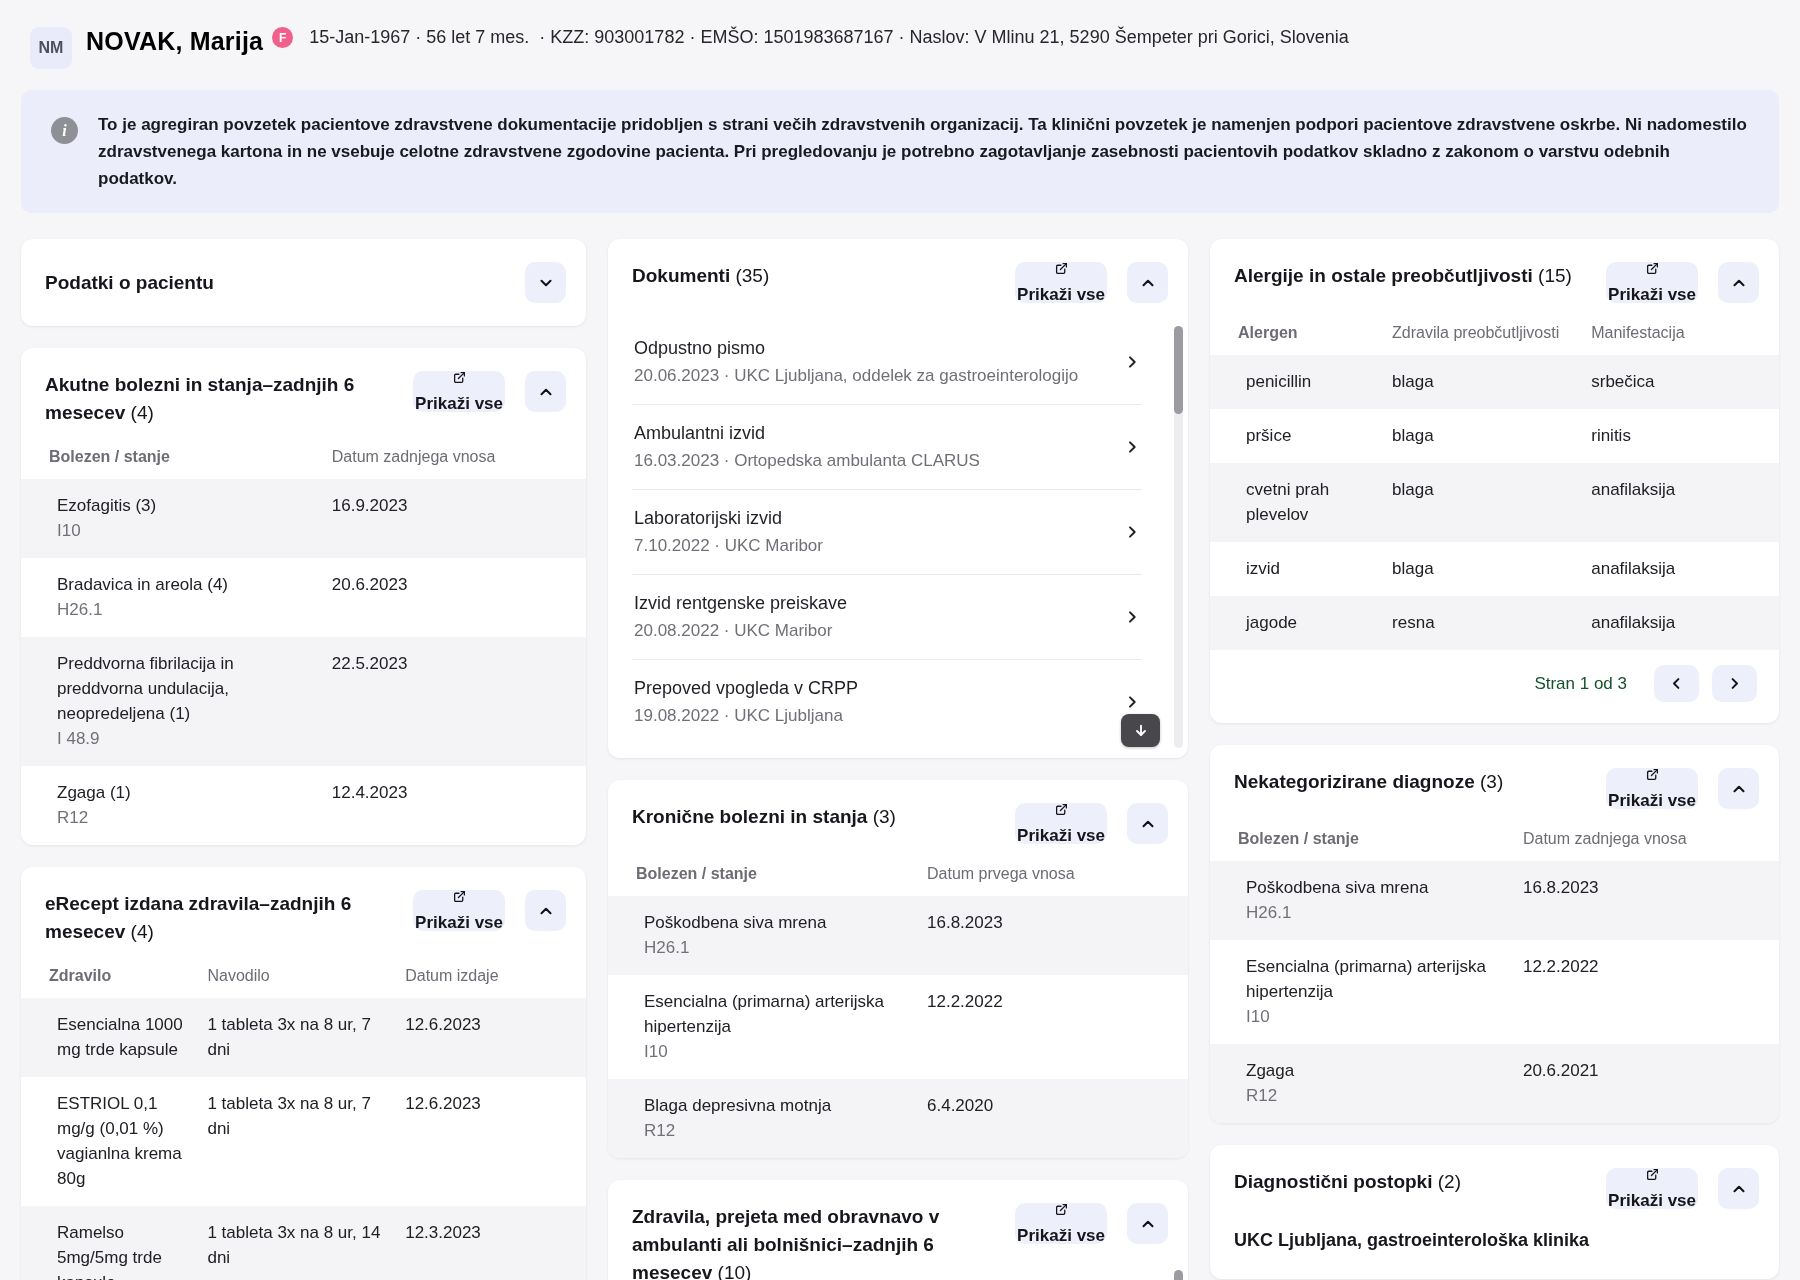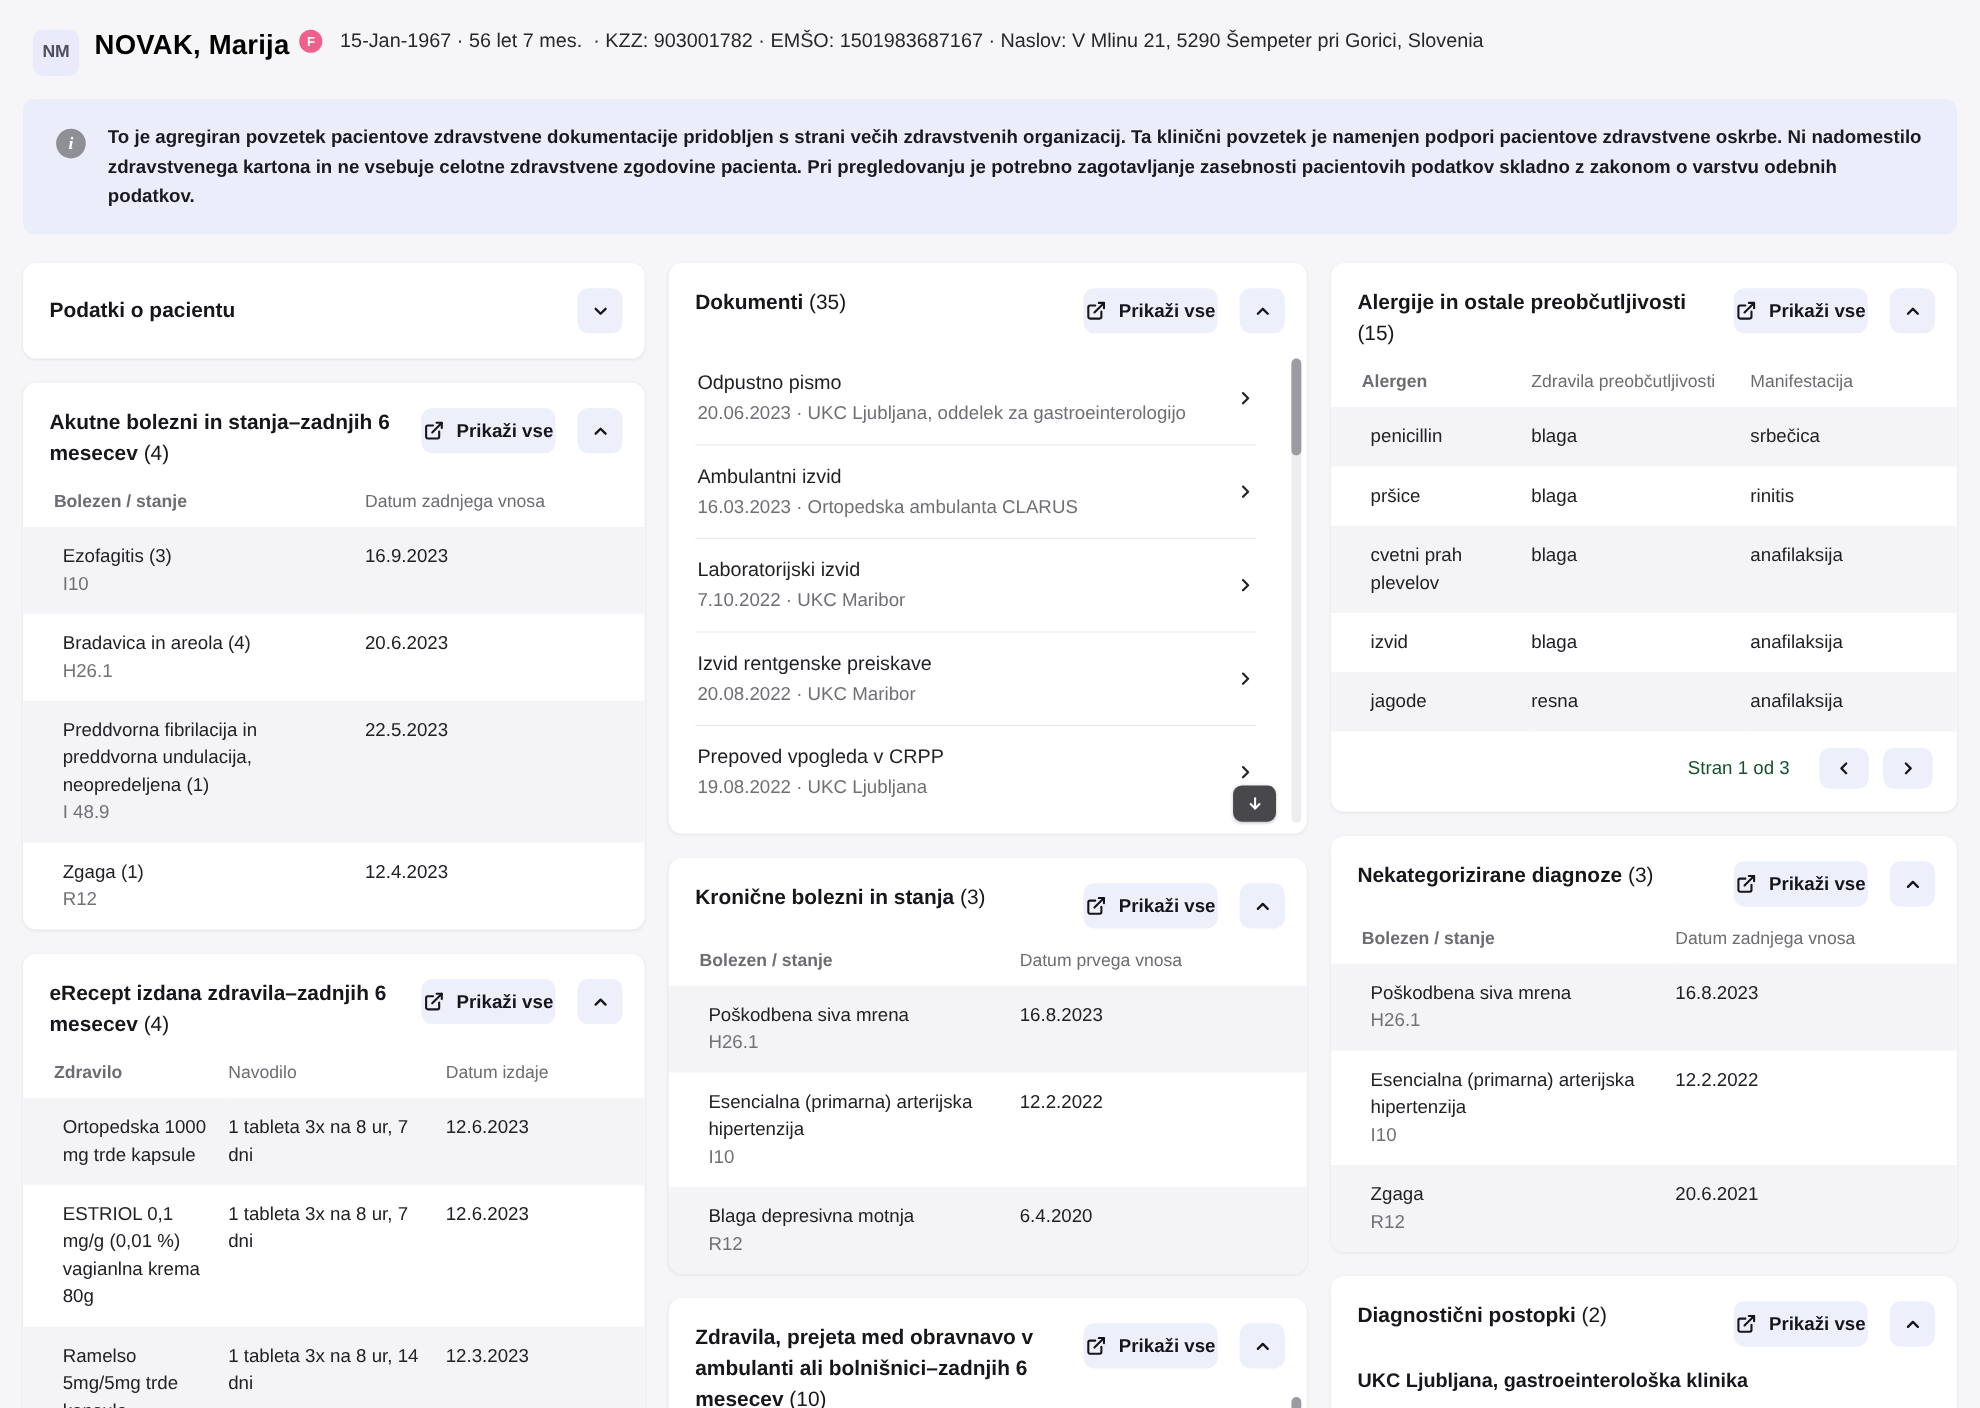--- a/index.html
+++ b/index.html
@@ -40,21 +40,21 @@
   .col { display:flex; flex-direction:column; gap:22px; }
   .card { background:#fff; border-radius:12px; box-shadow:0 1px 3px rgba(25,25,50,.08); overflow:hidden; position:relative; }
   .card-head { display:flex; align-items:flex-start; gap:20px; padding:23px 20px 17px 24px; }
   .card-head.center { align-items:center; padding-bottom:23px; }
   .card-title { flex:1; margin:0; font-size:19px; line-height:28px; font-weight:700; color:#16161c; }
   .card-title .count { font-weight:400; }
   .head-actions { display:flex; gap:20px; align-items:center; flex:0 0 auto; }
   .btn-show {
     display:flex; align-items:center; gap:11px; background:#edeffb; border:none; border-radius:10px;
     height:41px; padding:0 2px; font:700 17px/1 "Liberation Sans","DejaVu Sans",sans-serif;
-    color:#15151b; cursor:pointer;
+    color:#15151b; cursor:pointer;flex-direction:column;
   }
   .btn-icon {
     width:41px; height:41px; flex:0 0 auto; border:none; border-radius:10px; background:#edeffb;
     display:flex; align-items:center; justify-content:center; cursor:pointer; color:#15151b;
   }
   .btn-dark {
     position:absolute; right:28px; bottom:11px; width:39px; height:33px; border:none; border-radius:8px;
     background:#47474c; color:#fff; display:flex; align-items:center; justify-content:center; cursor:pointer;
     box-shadow:0 1px 3px rgba(0,0,0,.25);
   }
@@ -214,21 +214,21 @@
           </colgroup>
         <thead>
             <tr>
           <th class="first">Zdravilo</th>
           <th>Navodilo</th>
           <th>Datum izdaje</th>
         </tr>
           </thead>
         <tbody>
           <tr class="alt">
-            <td class="first">Ortopedska 1000 mg trde kapsule</td>
+            <td class="first">Esencialna 1000 mg trde kapsule</td>
             <td>1 tableta 3x na 8 ur, 7 dni</td>
             <td>12.6.2023</td>
           </tr>
           <tr>
             <td class="first">ESTRIOL 0,1 mg/g (0,01 %) vagianlna krema 80g</td>
             <td>1 tableta 3x na 8 ur, 7 dni</td>
             <td>12.6.2023</td>
           </tr>
           <tr class="alt">
             <td class="first">Ramelso 5mg/5mg trde kapsule</td>

